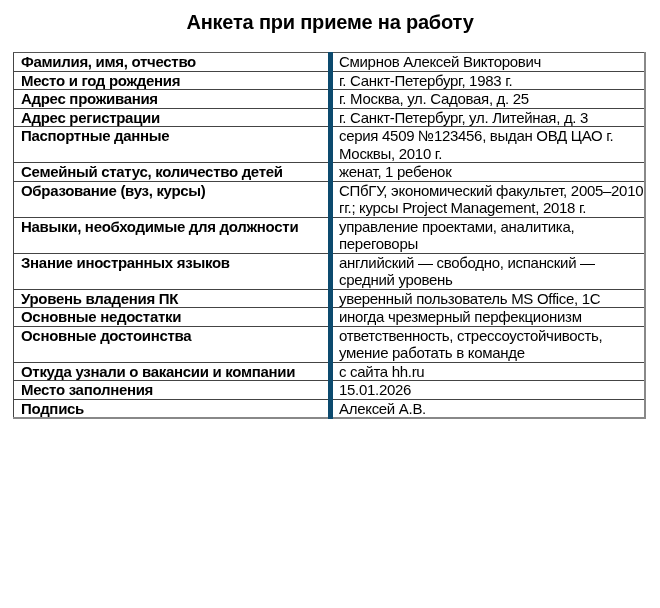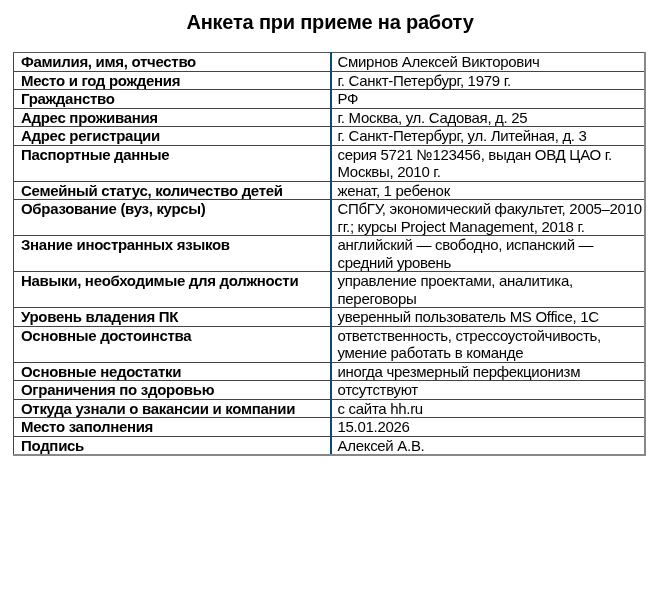--- a/index.html
+++ b/index.html
@@ -48,89 +48,81 @@
     table.form-table td.label {
       font-weight: bold;
       padding-left: 7px;
     }
     table.form-table td.value {
       font-weight: normal;
       padding-left: 6px;
       font-stretch: condensed;
     }
     table.form-table tr td { border-right: 2px solid #888; }
-    table.form-table tr td.label { border-right: 2px solid #0c4a6e; }
+    table.form-table tr td.label { border-right: 5px solid #0c4a6e; }
     table.form-table tr:last-child td { border-bottom: 2px solid #888; }
   </style>
 </head>
 <body>
 
 <div class="page-title">Анкета при приеме на работу</div>
 
 <table class="form-table">
   <colgroup>
       <col class="c1">
       <col class="c2">
     </colgroup>
   <tbody>
     <tr>
       <td class="label">Фамилия, имя, отчество</td>
       <td class="value">Смирнов Алексей Викторович</td>
     </tr>
     <tr>
       <td class="label">Место и год рождения</td>
-      <td class="value">г. Санкт-Петербург, 1979 г.</td>
-    </tr>
-    <tr>
-      <td class="label">Гражданство</td>
-      <td class="value">РФ</td>
+      <td class="value">г. Санкт-Петербург, 1983 г.</td>
     </tr>
     <tr>
       <td class="label">Адрес проживания</td>
       <td class="value">г. Москва, ул. Садовая, д. 25</td>
     </tr>
     <tr>
       <td class="label">Адрес регистрации</td>
       <td class="value">г. Санкт-Петербург, ул. Литейная, д. 3</td>
     </tr>
     <tr>
       <td class="label">Паспортные данные</td>
-      <td class="value">серия 5721 №123456, выдан ОВД ЦАО г. Москвы, 2010 г.</td>
+      <td class="value">серия 4509 №123456, выдан ОВД ЦАО г. Москвы, 2010 г.</td>
     </tr>
     <tr>
       <td class="label">Семейный статус, количество детей</td>
       <td class="value">женат, 1 ребенок</td>
     </tr>
     <tr>
       <td class="label">Образование (вуз, курсы)</td>
       <td class="value">СПбГУ, экономический факультет, 2005–2010 гг.; курсы Project Management, 2018 г.</td>
     </tr>
     <tr>
+      <td class="label">Навыки, необходимые для должности</td>
+      <td class="value">управление проектами, аналитика, переговоры</td>
+    </tr>
+    <tr>
       <td class="label">Знание иностранных языков</td>
       <td class="value">английский — свободно, испанский — средний уровень</td>
-    </tr>
-    <tr>
-      <td class="label">Навыки, необходимые для должности</td>
-      <td class="value">управление проектами, аналитика, переговоры</td>
     </tr>
     <tr>
       <td class="label">Уровень владения ПК</td>
       <td class="value">уверенный пользователь MS Office, 1С</td>
     </tr>
     <tr>
-      <td class="label">Основные достоинства</td>
-      <td class="value">ответственность, стрессоустойчивость, умение работать в команде</td>
-    </tr>
-    <tr>
       <td class="label">Основные недостатки</td>
       <td class="value">иногда чрезмерный перфекционизм</td>
     </tr>
     <tr>
-      <td class="label">Ограничения по здоровью</td>
-      <td class="value">отсутствуют</td>
+      <td class="label">Основные достоинства</td>
+      <td class="value">ответственность, стрессоустойчивость, умение работать в команде</td>
     </tr>
     <tr>
       <td class="label">Откуда узнали о вакансии и компании</td>
       <td class="value">с сайта hh.ru</td>
     </tr>
     <tr>
       <td class="label">Место заполнения</td>
       <td class="value">15.01.2026</td>
     </tr>
     <tr>

